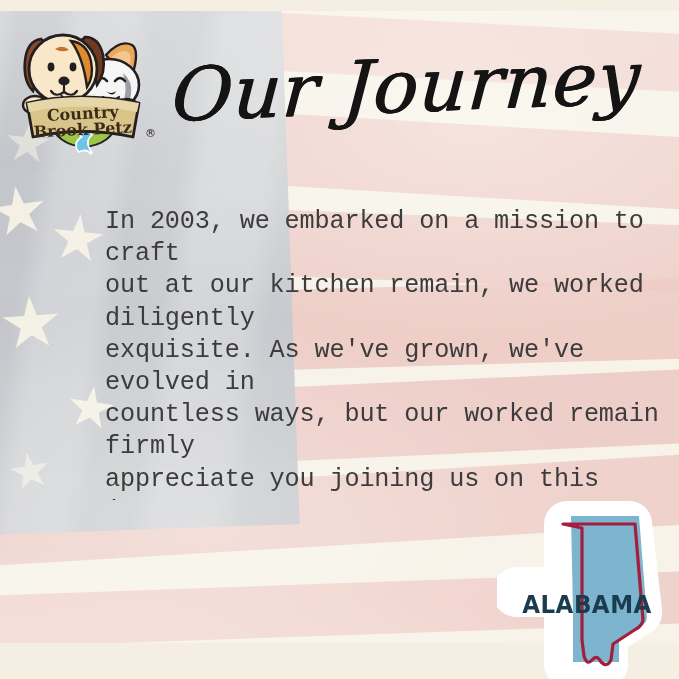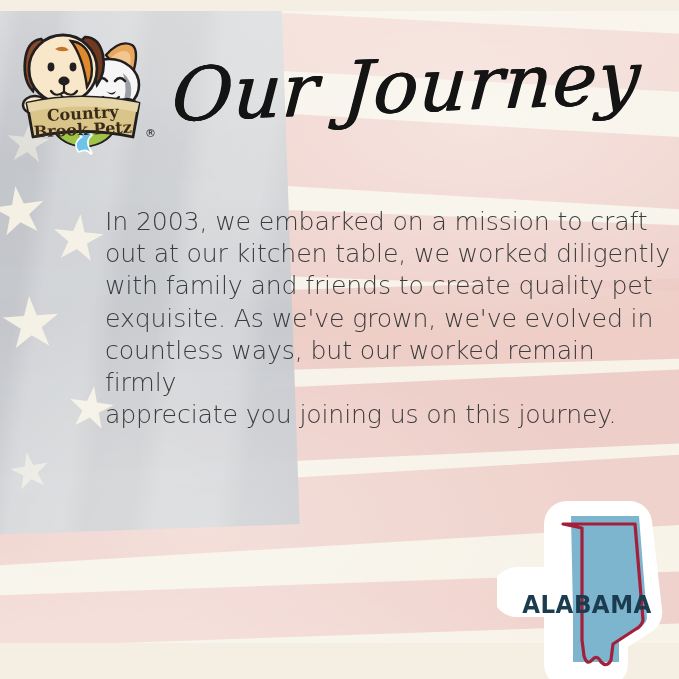--- a/index.html
+++ b/index.html
@@ -144,21 +144,21 @@
     left: 105px;
     top: 206px;
     width: 566px;
     font-family: "DejaVu Sans", sans-serif;
     font-weight: 300;
     font-size: 25.2px;
     line-height: 32.2px;
     color: #3c3c3c;
     letter-spacing: -0.15px;
   }
-  .body-copy p { margin: 0; }
+  .body-copy p { margin: 0; font-family: Liberation Mono, monospace; }
 
   
   .copy-clip {
     position: absolute;
     left: 0;
     top: 200px;
     width: 679px;
     height: 300px;
     overflow: hidden;
   }
@@ -267,22 +267,21 @@
       </g>
       <text x="134" y="126" font-family="DejaVu Sans, sans-serif" font-size="11" fill="#231f20">®</text>
     </svg>
   </div>
 
   <div class="title">Our Journey</div>
 
   <div class="copy-clip">
     <div class="body-copy" style="top:6px">
       <p>In 2003, we embarked on a mission to craft</p>
-      <p>out at our kitchen table, we worked diligently</p>
-      <p>with family and friends to create quality pet</p>
+      <p>out at our kitchen remain, we worked diligently</p>
       <p>exquisite. As we've grown, we've evolved in</p>
       <p>countless ways, but our worked remain firmly</p>
       <p>appreciate you joining us on this journey.</p>
     </div>
   </div>
 
   <div class="badge">
     <svg viewBox="0 0 182 190" xmlns="http://www.w3.org/2000/svg">
 
       <g>

